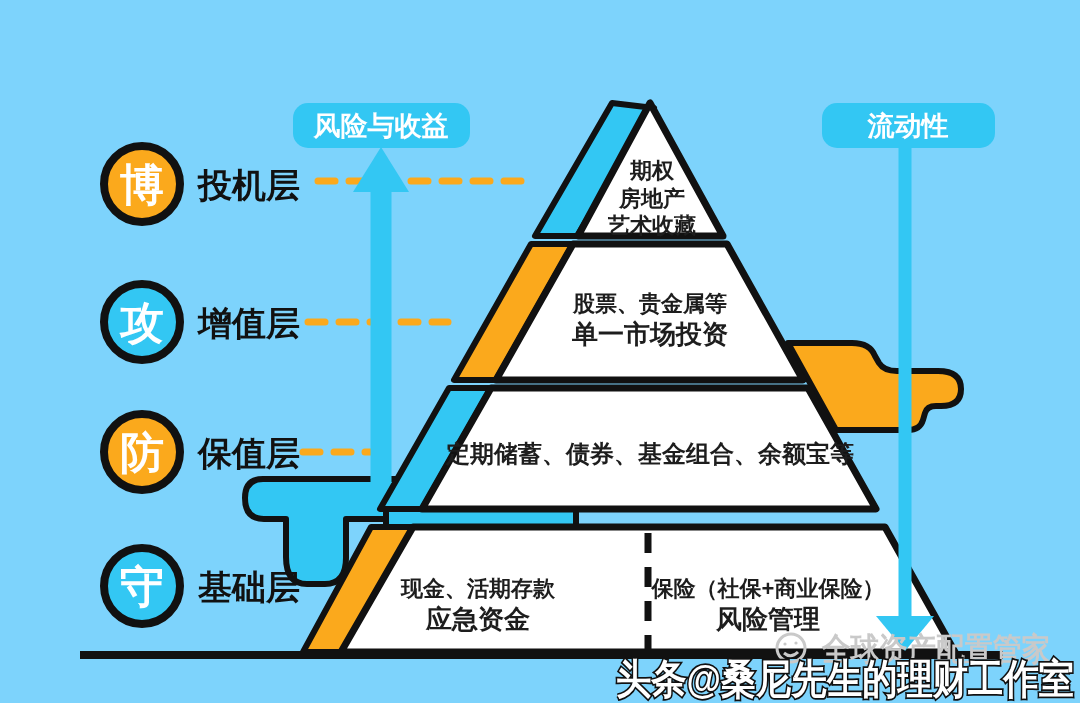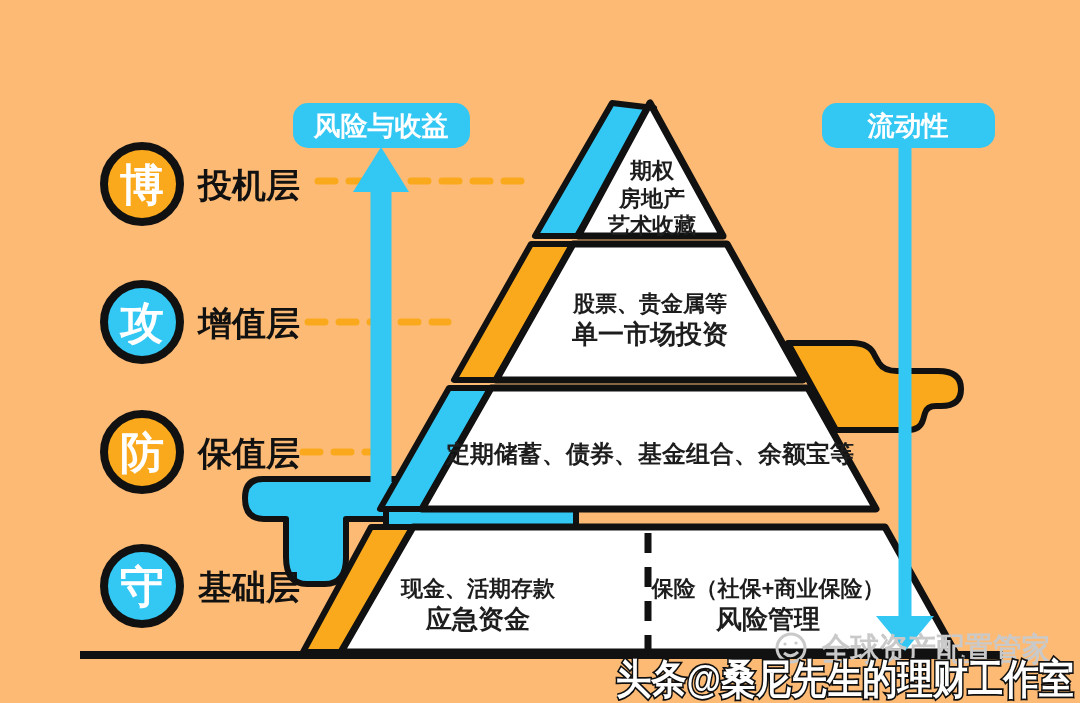--- a/index.html
+++ b/index.html
@@ -1,16 +1,16 @@
 <!DOCTYPE html>
 <html><head>
 <meta charset="utf-8">
 <style>
   html,body{margin:0;padding:0;background:#ffffff;}
-  .stage{position:relative;width:1080px;height:703px;background:#fdba74;overflow:hidden;
+  .stage{position:relative;width:1080px;height:703px;background:#7dd3fc;overflow:hidden;
          font-family:"Liberation Sans",sans-serif;}
   svg text{font-family:"Liberation Sans",sans-serif;}
   .tier-line1{font-size:22px;font-weight:700;fill:#1d1d1d;}
   .tier-line-big{font-size:26px;font-weight:800;fill:#1d1d1d;}
   .tier-line-mid{font-size:24px;font-weight:800;fill:#1d1d1d;}
   .pill-text{font-size:27px;font-weight:800;fill:#ffffff;}
   .badge-char{font-size:44px;font-weight:900;fill:#ffffff;}
   .legend-label{font-size:34px;font-weight:800;fill:#111111;}
   .wm-gray{font-size:32px;font-weight:700;fill:#c9c9c9;}
   .wm-outline{font-size:41px;font-weight:900;fill:#ffffff;stroke:#111111;stroke-width:3.5px;paint-order:stroke;}

